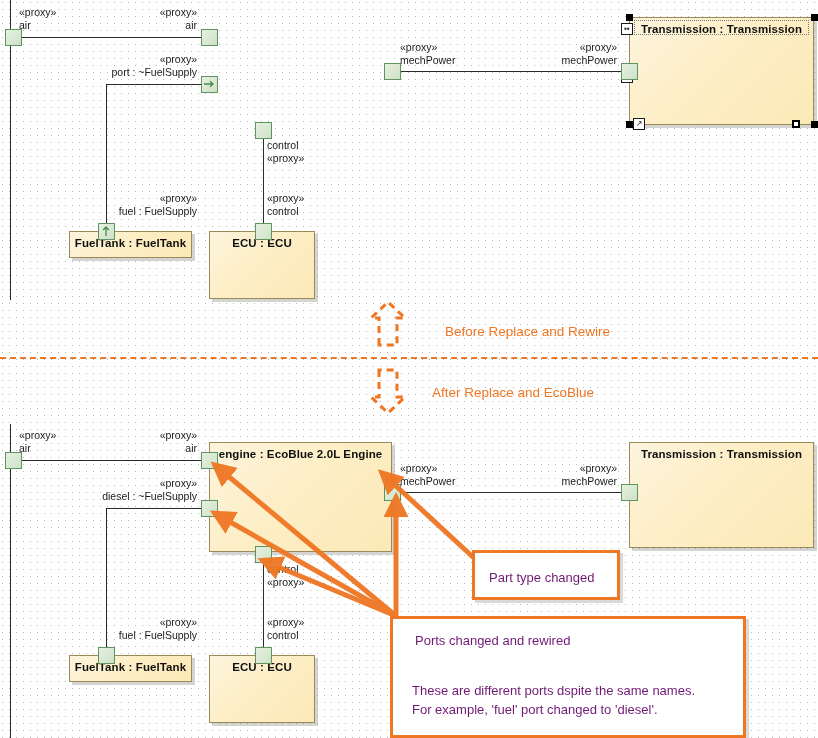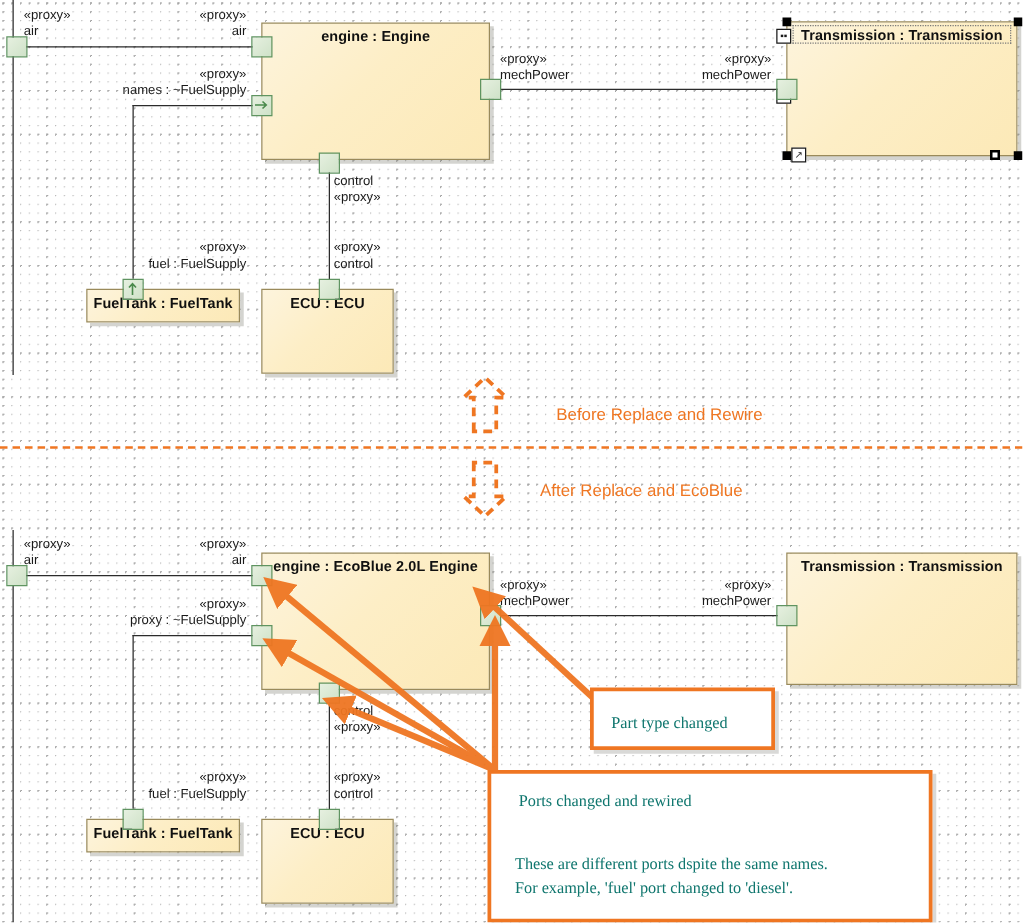--- a/index.html
+++ b/index.html
@@ -44,21 +44,21 @@
   
   .frame-edge{position:absolute;background:#2b2b2b;width:1px;}
 
   
   .divider{position:absolute;left:0;width:818px;height:0;
            border-top:2px dashed #ef7622;}
   .phase-label{position:absolute;font-size:13.5px;color:#ef7622;white-space:nowrap;}
 
   .callout{position:absolute;box-sizing:border-box;background:#ffffff;
            border:3px solid #ef7622;box-shadow:3px 3px 0 0 rgba(120,120,110,.28);}
-  .callout .ctext{position:absolute;color:#0f766e;font-size:13px;line-height:19px;white-space:pre;font-family:Liberation Serif, serif;}
+  .callout .ctext{position:absolute;color:#701a75;font-size:13px;line-height:19px;white-space:pre;}
 
   .svgoverlay{position:absolute;left:0;top:0;width:818px;height:738px;pointer-events:none;}
 
   
   .handle{position:absolute;width:7px;height:7px;background:#000;}
   .handle.hollow{background:#fff;border:2px solid #000;width:4px;height:4px;}
   .selbox{position:absolute;box-sizing:border-box;border:1px dotted #7a7a7a;}
   .minibtn{position:absolute;box-sizing:border-box;width:12px;height:12px;
            background:#fff;border:1px solid #1a1a1a;}
   .minibtn span{position:absolute;left:0;right:0;top:0;bottom:0;
@@ -74,23 +74,20 @@
 
   <div class="wire h" style="left:18px;top:37px;width:193px;"></div>
 
   <div class="wire h" style="left:106px;top:84px;width:105px;"></div>
   <div class="wire v" style="left:106px;top:84px;height:139px;"></div>
 
   <div class="wire h" style="left:396px;top:71px;width:227px;"></div>
 
   <div class="wire v" style="left:263px;top:130px;height:102px;"></div>
 
-  <div class="block" style="left:209px;top:18px;width:183px;height:110px;">
-    <div class="title">engine : Engine</div>
-  </div>
 
   <div class="block" style="left:629px;top:17px;width:185px;height:108px;">
     <div class="title">Transmission : Transmission</div>
   </div>
   <div class="selbox" style="left:634px;top:20px;width:175px;height:15px;"></div>
   <div class="handle" style="left:626px;top:14px;"></div>
   <div class="handle" style="left:811px;top:14px;"></div>
   <div class="handle" style="left:626px;top:121px;"></div>
   <div class="handle" style="left:811px;top:121px;"></div>
   <div class="handle hollow" style="left:792px;top:120px;"></div>
@@ -145,21 +142,21 @@
     <div>air</div>
   </div>
 
   <div class="lbl r" style="left:60px;top:6px;width:137px;">
     <div>«proxy»</div>
     <div>air</div>
   </div>
 
   <div class="lbl r" style="left:60px;top:53px;width:137px;">
     <div>«proxy»</div>
-    <div>names : ~FuelSupply</div>
+    <div>port : ~FuelSupply</div>
   </div>
 
   <div class="lbl" style="left:400px;top:41px;">
     <div>«proxy»</div>
     <div>mechPower</div>
   </div>
 
   <div class="lbl r" style="left:490px;top:41px;width:127px;">
     <div>«proxy»</div>
     <div>mechPower</div>
@@ -226,21 +223,21 @@
     <div>air</div>
   </div>
 
   <div class="lbl r" style="left:60px;top:429px;width:137px;">
     <div>«proxy»</div>
     <div>air</div>
   </div>
 
   <div class="lbl r" style="left:40px;top:477px;width:157px;">
     <div>«proxy»</div>
-    <div>proxy : ~FuelSupply</div>
+    <div>diesel : ~FuelSupply</div>
   </div>
 
   <div class="lbl" style="left:400px;top:462px;">
     <div>«proxy»</div>
     <div>mechPower</div>
   </div>
 
   <div class="lbl r" style="left:490px;top:462px;width:127px;">
     <div>«proxy»</div>
     <div>mechPower</div>

